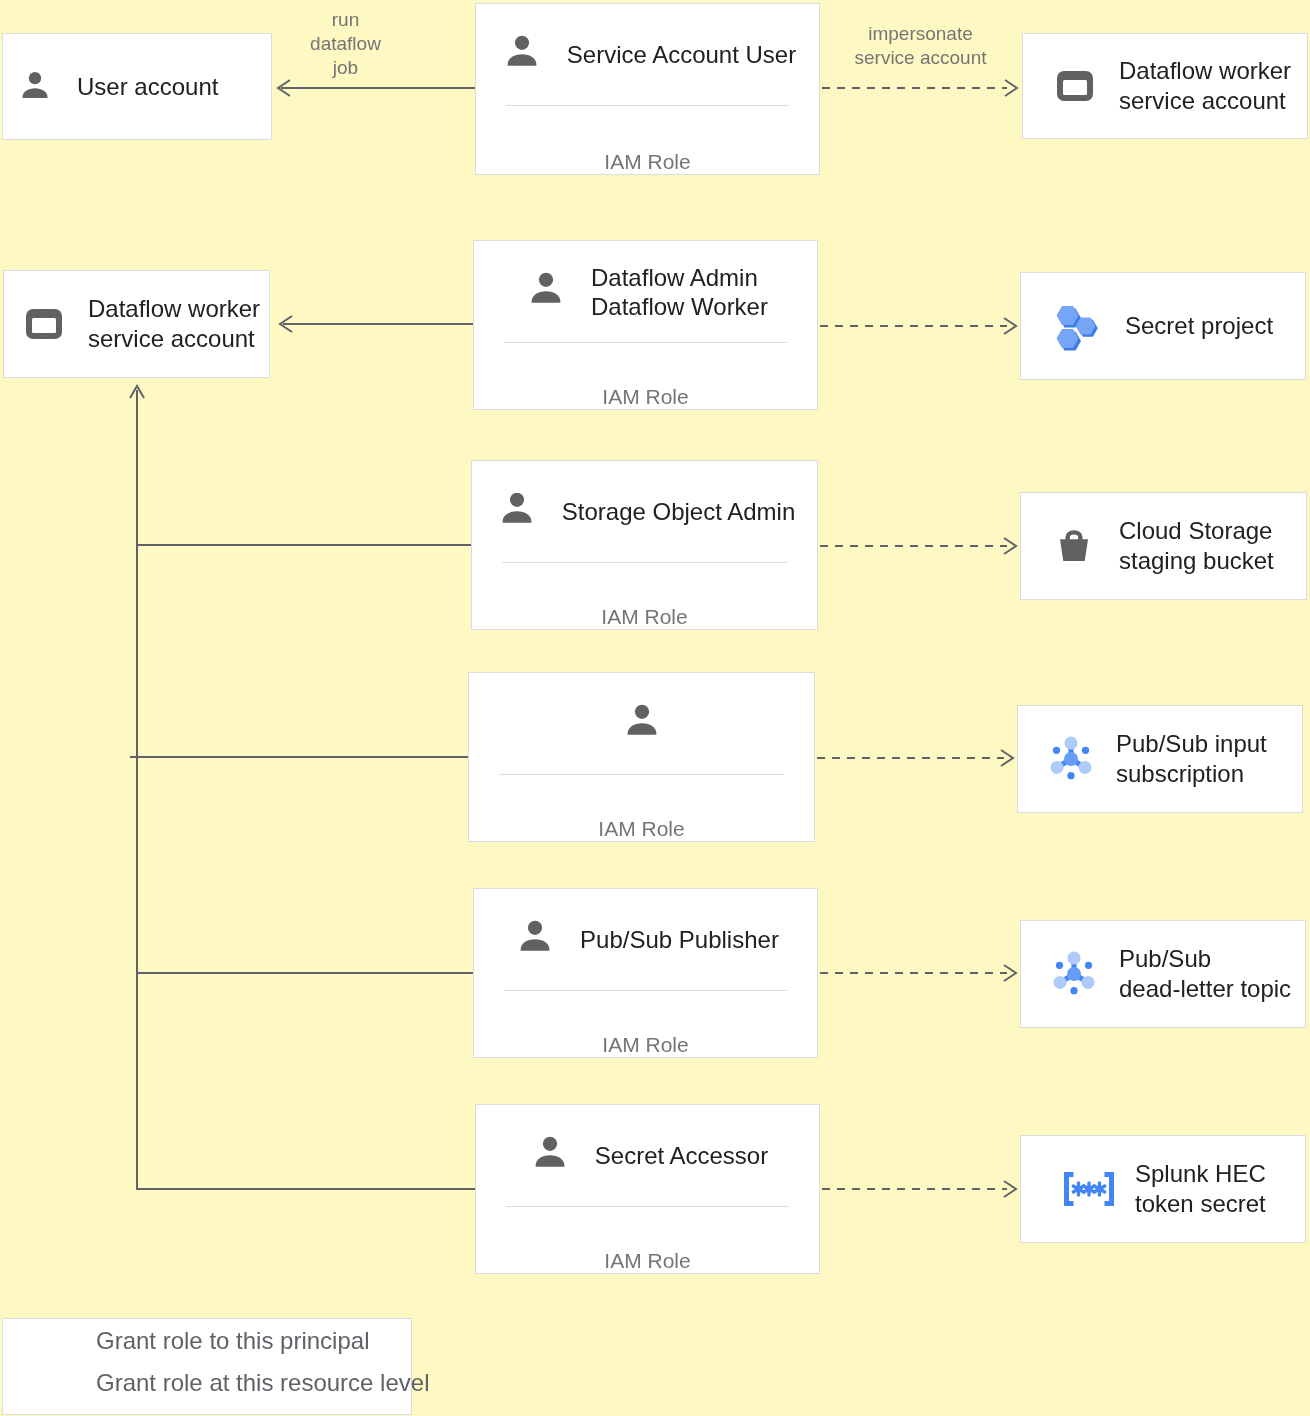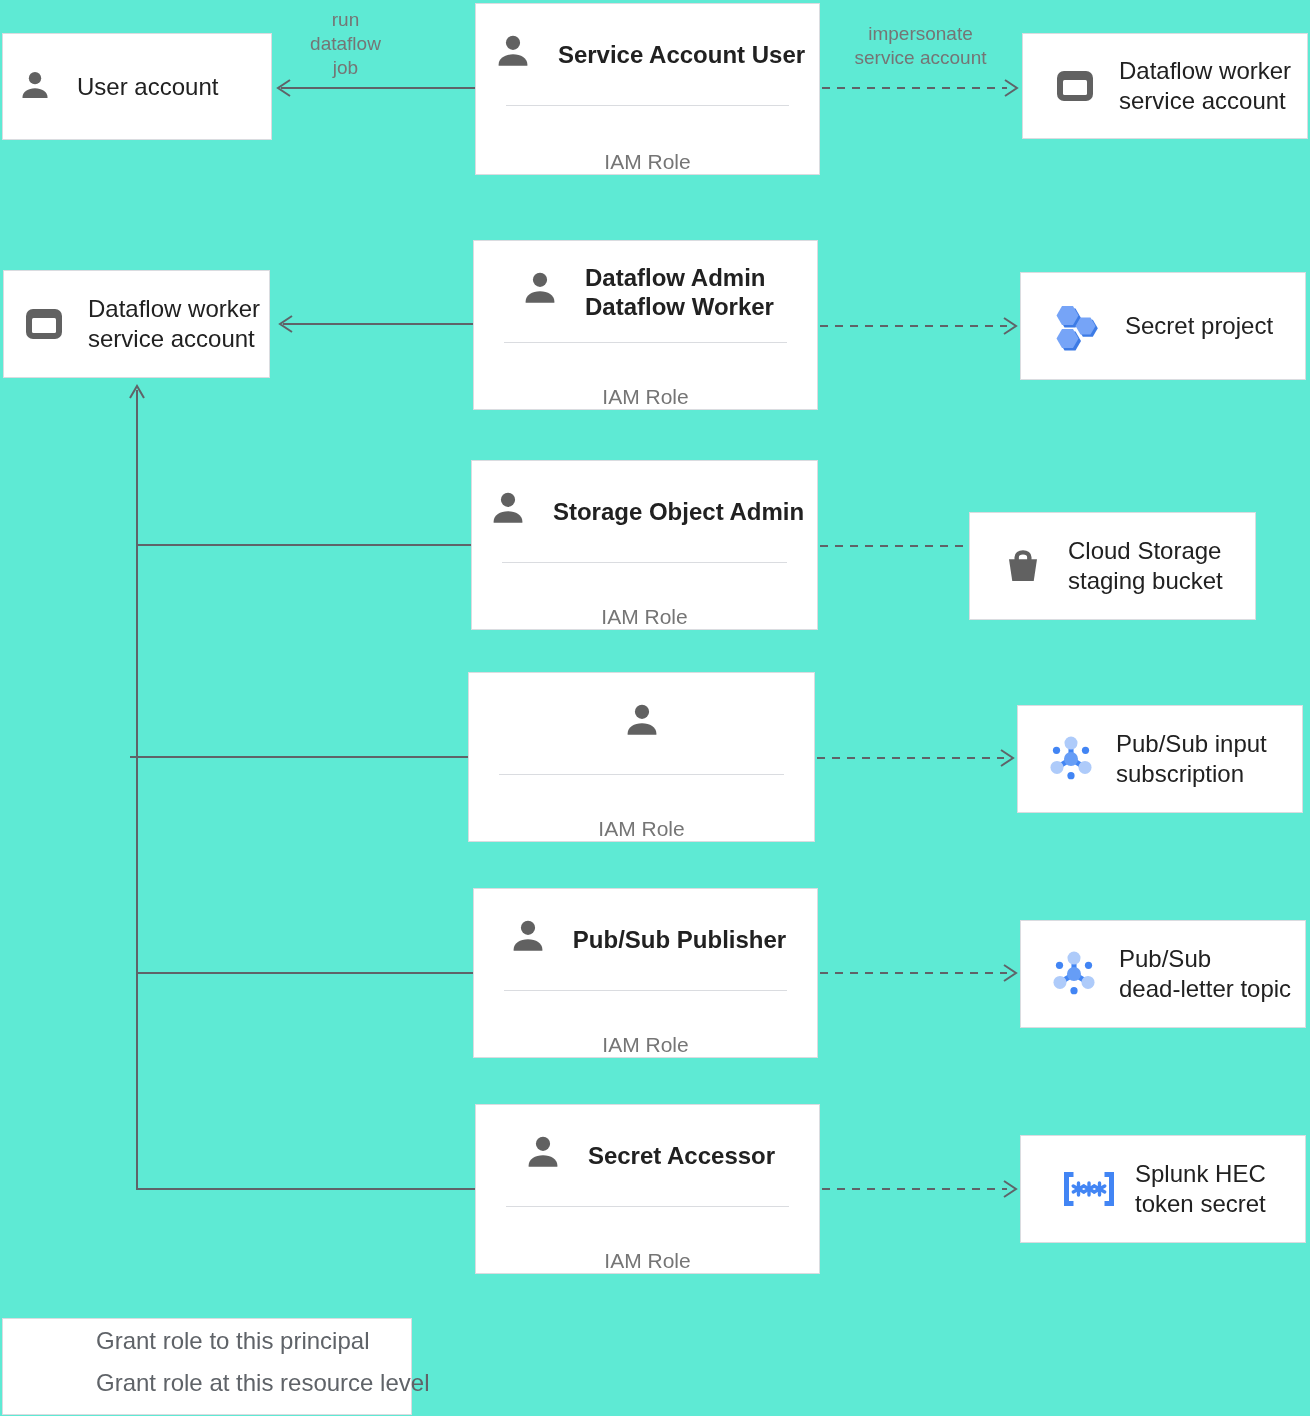--- a/index.html
+++ b/index.html
@@ -1,34 +1,34 @@
 <!DOCTYPE html>
 <html><head>
 <meta charset="utf-8">
 <style>
   html,body{margin:0;padding:0;background:#ffffff;}
   .canvas{
-    position:relative;width:1310px;height:1416px;background:#5eead4;
+    position:relative;width:1310px;height:1416px;background:#fef9c3;
     font-family:"Liberation Sans",sans-serif;overflow:hidden;
   }
   .wires{position:absolute;left:0;top:0;width:1310px;height:1416px;}
 
   .entity{
     position:absolute;background:#ffffff;border:1px solid #dadce0;
     display:flex;align-items:center;box-sizing:border-box;
   }
   .entity .icon{flex:0 0 auto;display:flex;align-items:center;justify-content:center;}
   .entity-label{margin-left:22px;}
   .entity-label span{display:block;font-size:24px;line-height:30px;color:#212121;}
 
   .role{
     position:absolute;background:#ffffff;border:1px solid #dadce0;
     display:flex;flex-direction:column;box-sizing:border-box;
   }
-  .role-header{height:101px;display:flex;align-items:center;justify-content:center;gap:22px;font-weight:bold;}
+  .role-header{height:101px;display:flex;align-items:center;justify-content:center;gap:22px;}
   .role-title span{display:block;font-size:24px;line-height:29px;color:#212121;text-align:left;}
   .role-divider{border-top:1px solid #dadce0;margin:0 30px;height:0;}
   .role-footer{flex:1;display:flex;align-items:flex-end;justify-content:center;}
   .role-footer span{font-size:21px;color:#757575;}
 
   .edge-label{position:absolute;text-align:center;color:#757575;font-size:19px;line-height:24px;}
   .edge-label span{display:block;}
 
   .legend{
     position:absolute;left:2px;top:1318px;width:410px;height:97px;
@@ -290,21 +290,21 @@
       <svg width="54" height="54">
           <use href="#icon-hex"></use>
         </svg>
     </span>
     <div class="entity-label">
       <span>Secret project</span>
       <span></span>
     </div>
   </div>
 
-  <div class="entity" style="left:969px;top:492px;width:287px;height:108px;padding-left:30px;margin-top:20px;">
+  <div class="entity" style="left:1020px;top:492px;width:287px;height:108px;padding-left:30px;">
     <span class="icon">
       <svg width="46" height="46">
           <use href="#icon-bucket"></use>
         </svg>
     </span>
     <div class="entity-label">
       <span>Cloud Storage</span>
       <span>staging bucket</span>
     </div>
   </div>

